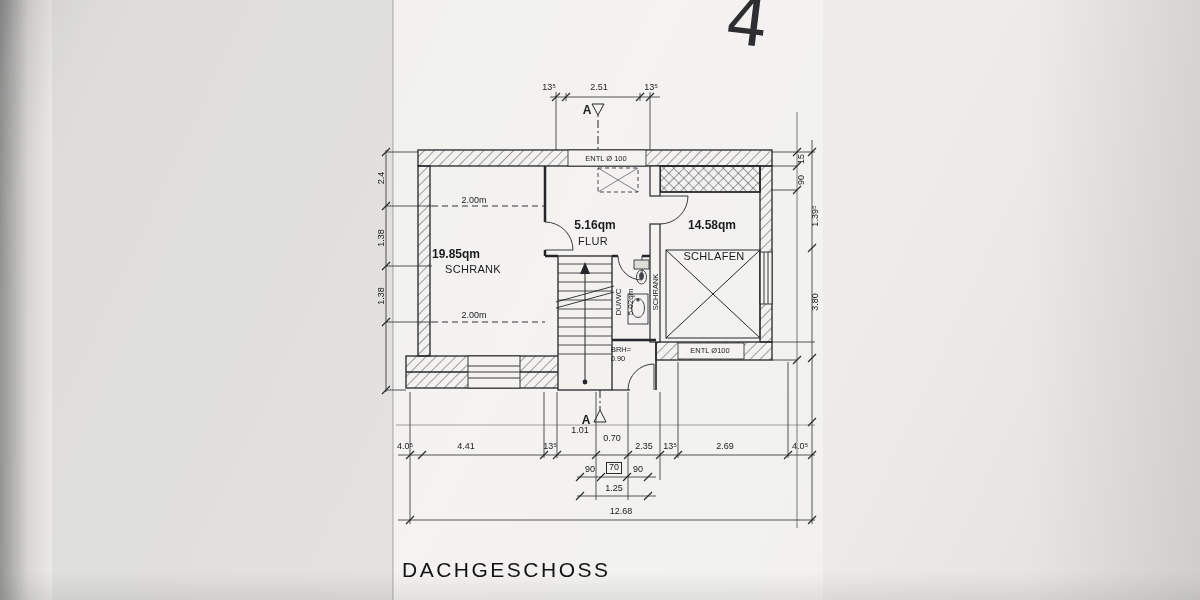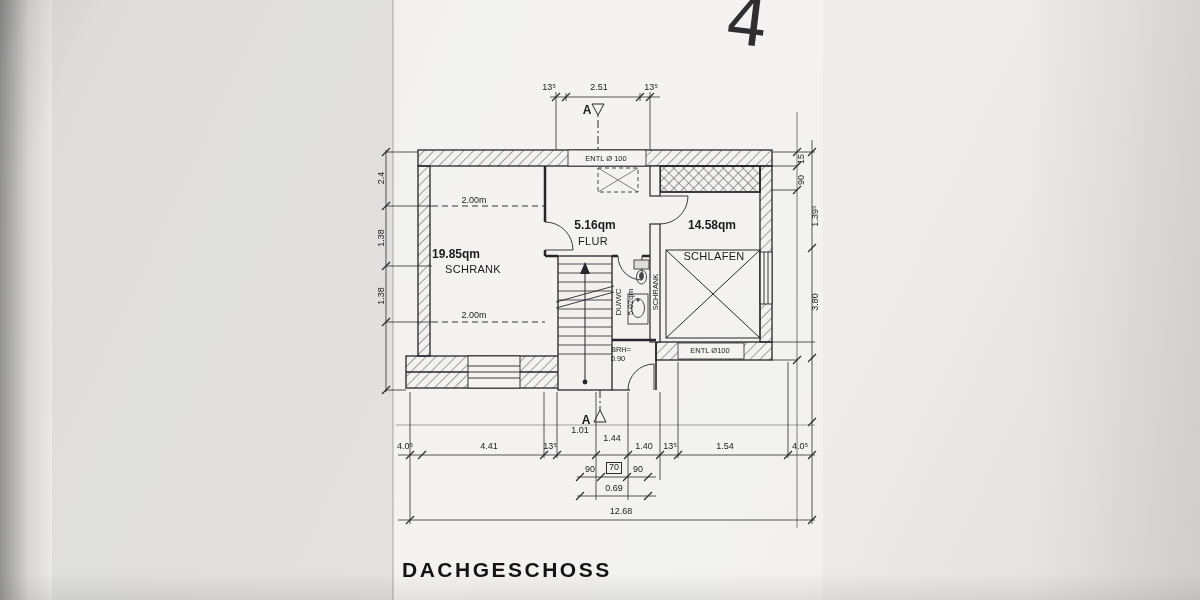--- a/index.html
+++ b/index.html
@@ -21,21 +21,21 @@
   .lb { position:absolute; transform:translate(-50%,-50%); font-size:9px; line-height:1;
         color:#1b1b1e; white-space:nowrap; z-index:5; }
   .rot { transform:translate(-50%,-50%) rotate(-90deg); }
   .t7 { font-size:7.5px; }
   .t8 { font-size:8px; }
   .room { font-size:11px; letter-spacing:.3px;margin-top:28px; }
   .qm { font-size:12px;font-weight:bold; }
   .boxed { border:1px solid #2b2b2e; padding:0 2px 1px 2px; background:rgba(244,243,240,.8); }
   .secA { font-size:12px; font-weight:bold; }
   .title { position:absolute; left:402px; top:558px; transform:none; font-size:21px;
-           font-weight:bold; letter-spacing:2.5px; color:#141416; z-index:5; }
+           font-weight:normal; letter-spacing:2.5px; color:#141416; z-index:5; }
   .hand4 { position:absolute; left:726px; top:-16px; font-size:66px; font-weight:400;
            color:#2e2e32; transform:rotate(7deg); font-family:"DejaVu Sans",sans-serif; z-index:5; }
 </style>
 </head>
 <body>
 
 <div class="canvas">
 
   <div class="shade left-panel"></div>
   <div class="paper"></div>
@@ -259,33 +259,33 @@
   <span class="lb t7" style="left:618px;top:359px">0.90</span>
 
   <span class="lb secA" style="left:587px;top:110px">A</span>
   <span class="lb secA" style="left:586px;top:420px">A</span>
 
   <span class="lb" style="left:549px;top:87px">13⁵</span>
   <span class="lb" style="left:599px;top:87px">2.51</span>
   <span class="lb" style="left:651px;top:87px">13⁵</span>
 
   <span class="lb" style="left:405px;top:446px">4.0⁵</span>
-  <span class="lb" style="left:489px;top:446px">4.41</span>
+  <span class="lb" style="left:466px;top:446px">4.41</span>
   <span class="lb" style="left:550px;top:446px">13⁵</span>
   <span class="lb" style="left:580px;top:430px">1.01</span>
-  <span class="lb" style="left:612px;top:438px">1.44</span>
-  <span class="lb" style="left:644px;top:446px">1.40</span>
+  <span class="lb" style="left:612px;top:438px">0.70</span>
+  <span class="lb" style="left:644px;top:446px">2.35</span>
   <span class="lb" style="left:670px;top:446px">13⁵</span>
-  <span class="lb" style="left:725px;top:446px">1.54</span>
+  <span class="lb" style="left:725px;top:446px">2.69</span>
   <span class="lb" style="left:800px;top:446px">4.0⁵</span>
 
   <span class="lb" style="left:590px;top:469px">90</span>
   <span class="lb boxed" style="left:614px;top:468px">70</span>
   <span class="lb" style="left:638px;top:469px">90</span>
-  <span class="lb" style="left:614px;top:488px">0.69</span>
+  <span class="lb" style="left:614px;top:488px">1.25</span>
   <span class="lb" style="left:621px;top:511px">12.68</span>
 
   <span class="lb rot" style="left:381px;top:178px">2.4</span>
   <span class="lb rot" style="left:381px;top:238px">1.38</span>
   <span class="lb rot" style="left:381px;top:296px">1.38</span>
 
   <span class="lb rot" style="left:801px;top:159px">15</span>
   <span class="lb rot" style="left:801px;top:180px">90</span>
   <span class="lb rot" style="left:815px;top:216px">1.39⁵</span>
   <span class="lb rot" style="left:815px;top:302px">3.80</span>

